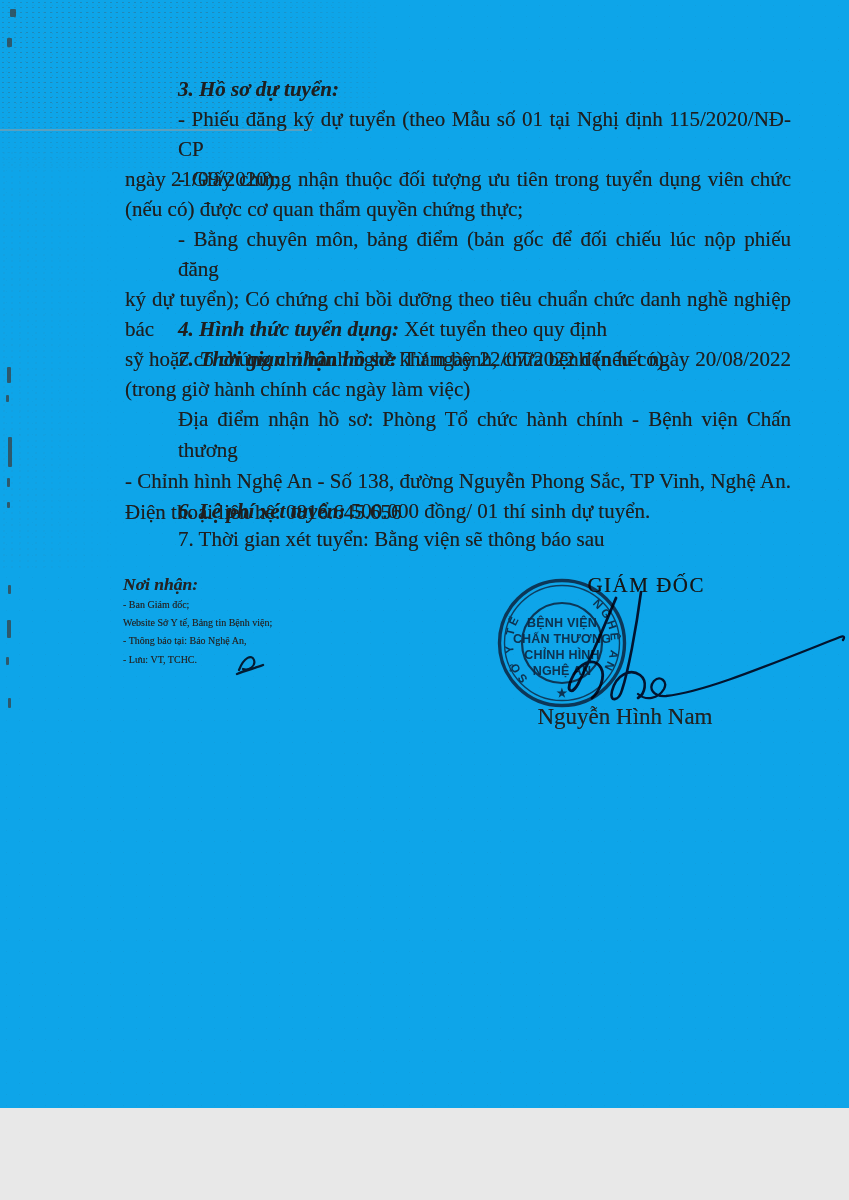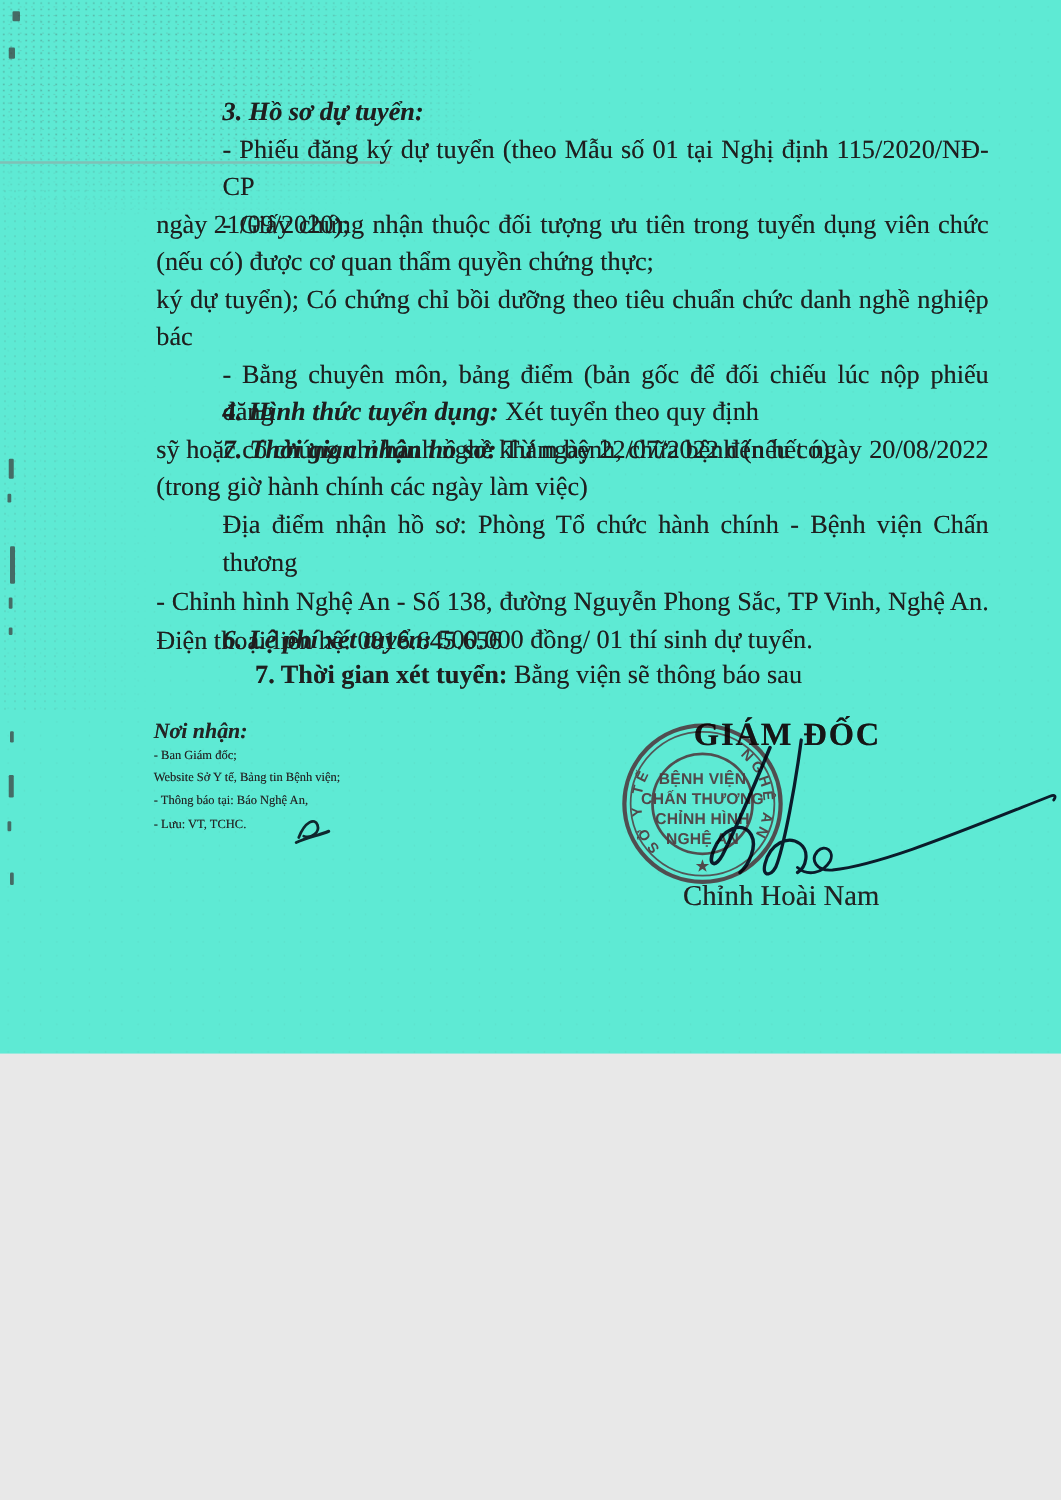--- a/index.html
+++ b/index.html
@@ -1,32 +1,32 @@
 <!DOCTYPE html>
 <html><head>
 <meta charset="utf-8">
 <style>
   html,body{margin:0;padding:0;background:#e8e8e8;}
   .page{
-    position:relative;width:849px;height:843px;background:#5eead4;
+    position:relative;width:849px;height:1108px;background:#0ea5e9;
     overflow:hidden;font-family:"Liberation Serif", serif;color:#1f1f1f;
   }
   .abs{position:absolute;}
   .doc{left:125px;width:666px;font-size:21px;line-height:30px;
        text-shadow:0 0 0.5px rgba(28,28,28,0.55);}
   .jl{text-align:justify;text-align-last:justify;}
   .ind{padding-left:53px;box-sizing:border-box;}
   .bi{font-weight:bold;font-style:italic;}
-  .b{font-weight:bold;margin-left:26px;}
+  .b{font-weight:normal;}
   .addr{line-height:31px;}
   .recips{left:123px;font-size:10px;line-height:18.2px;color:#242424;
           text-shadow:0 0 0.4px rgba(30,30,30,0.5);}
   .recips-title{font-size:17.5px;font-weight:bold;font-style:italic;}
-  .sig-title{left:555px;top:573px;width:150px;text-align:center;font-size:26px;
-             font-weight:bold;letter-spacing:1.5px;color:#161616;
+  .sig-title{left:555px;top:573px;width:150px;text-align:right;font-size:21px;
+             font-weight:normal;letter-spacing:1.5px;color:#161616;
              text-shadow:0 0 0.5px rgba(20,20,20,0.6);}
   .sig-name{left:518px;top:704px;width:214px;text-align:center;font-size:23px;
             color:#222;text-shadow:0 0 0.5px rgba(30,30,30,0.5);}
   .stamp-svg{left:487px;top:568px;mix-blend-mode:multiply;}
   .sign-svg{left:504px;top:582px;mix-blend-mode:multiply;}
   .tick-svg{left:234px;top:650px;mix-blend-mode:multiply;}
   
   .noise{pointer-events:none;}
   .noise-a{left:0;top:0;width:380px;height:168px;opacity:.45;
     background-image:
@@ -83,22 +83,22 @@
     <div class="jl ind">- Phiếu đăng ký dự tuyển (theo Mẫu số 01 tại Nghị định 115/2020/NĐ-CP</div>
     <div>ngày 21/09/2020);</div>
   </div>
 
   <div class="abs doc" style="top:164px">
     <div class="jl ind">- Giấy chứng nhận thuộc đối tượng ưu tiên trong tuyển dụng viên chức</div>
     <div>(nếu có) được cơ quan thẩm quyền chứng thực;</div>
   </div>
 
   <div class="abs doc" style="top:224px">
+    <div class="jl ind">- Bằng chuyên môn, bảng điểm (bản gốc để đối chiếu lúc nộp phiếu đăng</div>
     <div class="jl">ký dự tuyển); Có chứng chỉ bồi dưỡng theo tiêu chuẩn chức danh nghề nghiệp bác</div>
-    <div class="jl ind">- Bằng chuyên môn, bảng điểm (bản gốc để đối chiếu lúc nộp phiếu đăng</div>
     <div>sỹ hoặc có chứng chỉ hành nghề khám bệnh, chữa bệnh (nếu có).</div>
   </div>
 
   <div class="abs doc ind" style="top:314px">
     <span class="bi">4. Hình thức tuyển dụng:</span>
     <span>Xét tuyển theo quy định</span>
   </div>
 
   <div class="abs doc" style="top:344px">
     <div class="jl ind">
@@ -165,15 +165,15 @@
   </svg>
 
   <svg class="abs sign-svg" width="345" height="132" viewBox="0 0 345 132">
     <g fill="none" stroke="#1a1e33" stroke-linecap="round">
       <path stroke-width="2.8" d="M112,16 C100,45 85,80 74,102 C68,113 62,110 67,98 C74,81 90,74 97,86 C102,95 95,110 88,116"></path>
       <path stroke-width="2.6" d="M137,10 C132,48 124,90 118,108 C115,119 105,121 108,109 C112,93 126,86 136,93 C144,99 141,112 134,116"></path>
       <path stroke-width="2.3" d="M134,112 C142,119 154,117 160,107 C164,99 156,93 150,99 C144,106 149,115 162,114 C200,110 260,85 336,55 C340,53.5 341,55 339,58"></path>
     </g>
   </svg>
 
-  <div class="abs sig-name">Chỉnh Hoài Nam</div>
+  <div class="abs sig-name">Nguyễn Hình Nam</div>
 
 </div>
 
 </body></html>

